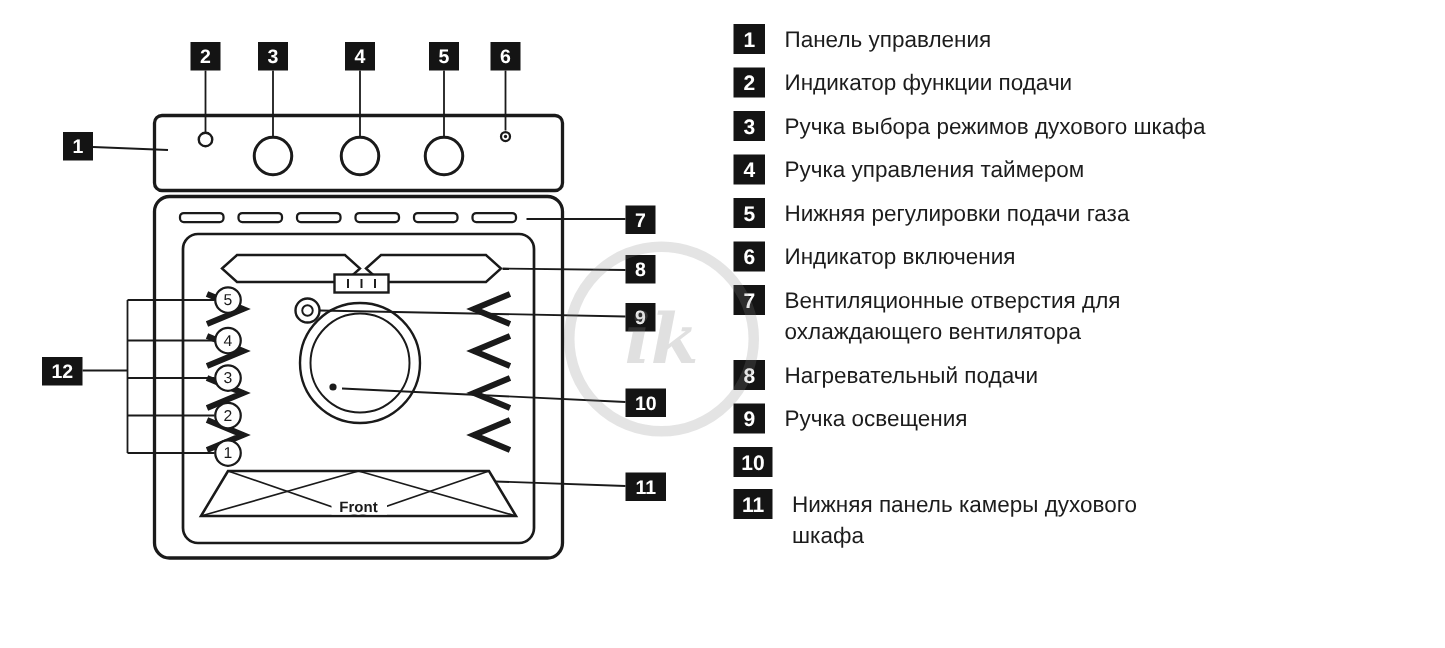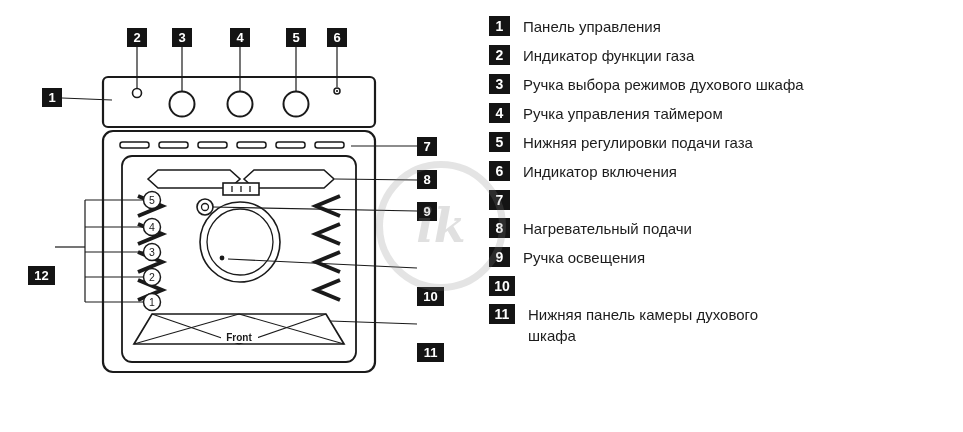--- a/index.html
+++ b/index.html
@@ -2,21 +2,21 @@
 <html><head>
 <meta charset="utf-8">
 <style>
   html,body{margin:0;padding:0;background:#ffffff;}
   .page{position:relative;width:963px;height:432px;background:#fff;font-family:"Liberation Sans",sans-serif;overflow:hidden;}
   .diagram{position:absolute;left:0;top:0;width:490px;height:432px;}
   .art{position:absolute;left:0;top:0;}
   
   .co{position:absolute;width:20px;height:19px;background:#141414;color:#fff;
       font-size:13px;font-weight:bold;line-height:19px;text-align:center;}
-  .co.wide{width:27px;margin-top:28px;}
+  .co.wide{width:27px;}
   
   .watermark{position:absolute;left:376px;top:161px;width:116px;height:116px;
       border:7px solid rgba(130,130,130,0.22);border-radius:50%;
       display:flex;align-items:center;justify-content:center;pointer-events:none;z-index:5;}
   .watermark span{font-size:46px;font-style:italic;font-weight:bold;
       color:rgba(130,130,130,0.25);font-family:"DejaVu Serif",serif;}
   
   .legend{position:absolute;left:489px;top:16px;width:462px;}
   .row{display:flex;align-items:flex-start;margin-bottom:8px;}
   .lb{flex:0 0 auto;min-width:21px;height:20px;background:#141414;color:#fff;
@@ -152,40 +152,42 @@
     <span>ik</span>
   </div>
 
   <div class="legend">
     <div class="row">
       <span class="lb">1</span>
       <span class="lt">Панель управления</span>
     </div>
     <div class="row">
       <span class="lb">2</span>
-      <span class="lt">Индикатор функции газа</span>
+      <span class="lt">Индикатор функции подачи</span>
     </div>
     <div class="row">
       <span class="lb">3</span>
       <span class="lt">Ручка выбора режимов духового шкафа</span>
     </div>
     <div class="row">
       <span class="lb">4</span>
       <span class="lt">Ручка управления таймером</span>
     </div>
     <div class="row">
       <span class="lb">5</span>
       <span class="lt">Нижняя регулировки подачи газа</span>
     </div>
     <div class="row">
       <span class="lb">6</span>
       <span class="lt">Индикатор включения</span>
     </div>
     <div class="row">
       <span class="lb">7</span>
+      <span class="lt">Вентиляционные отверстия для
+охлаждающего вентилятора</span>
     </div>
     <div class="row">
       <span class="lb">8</span>
       <span class="lt">Нагревательный подачи</span>
     </div>
     <div class="row">
       <span class="lb">9</span>
       <span class="lt">Ручка освещения</span>
     </div>
     <div class="row">

